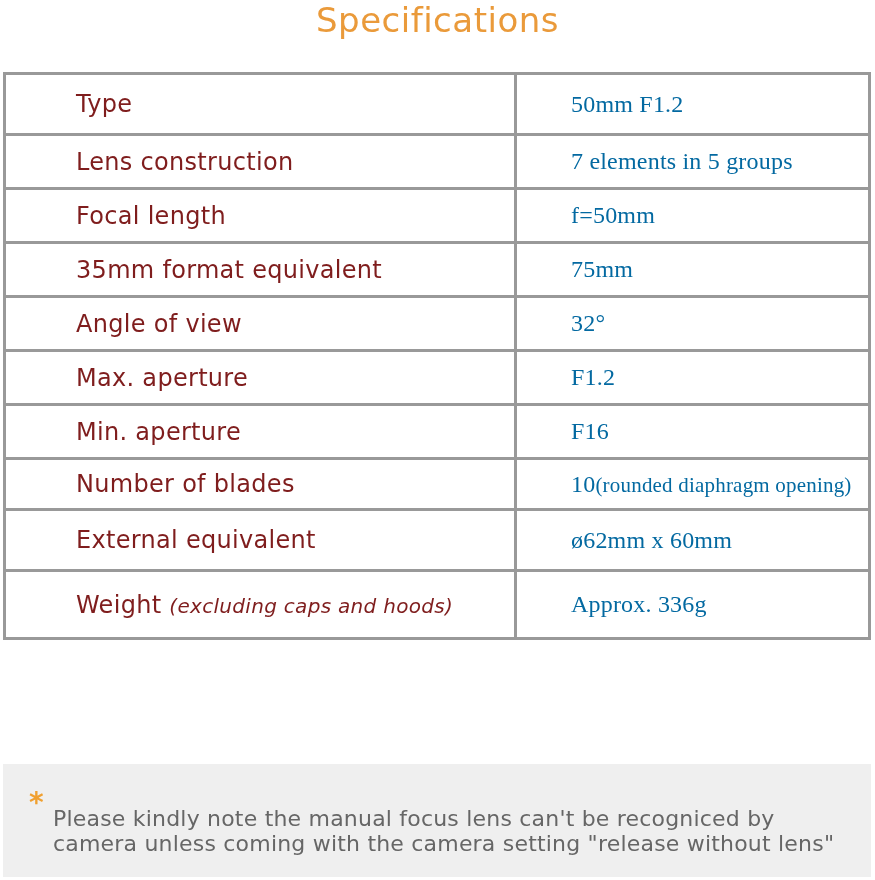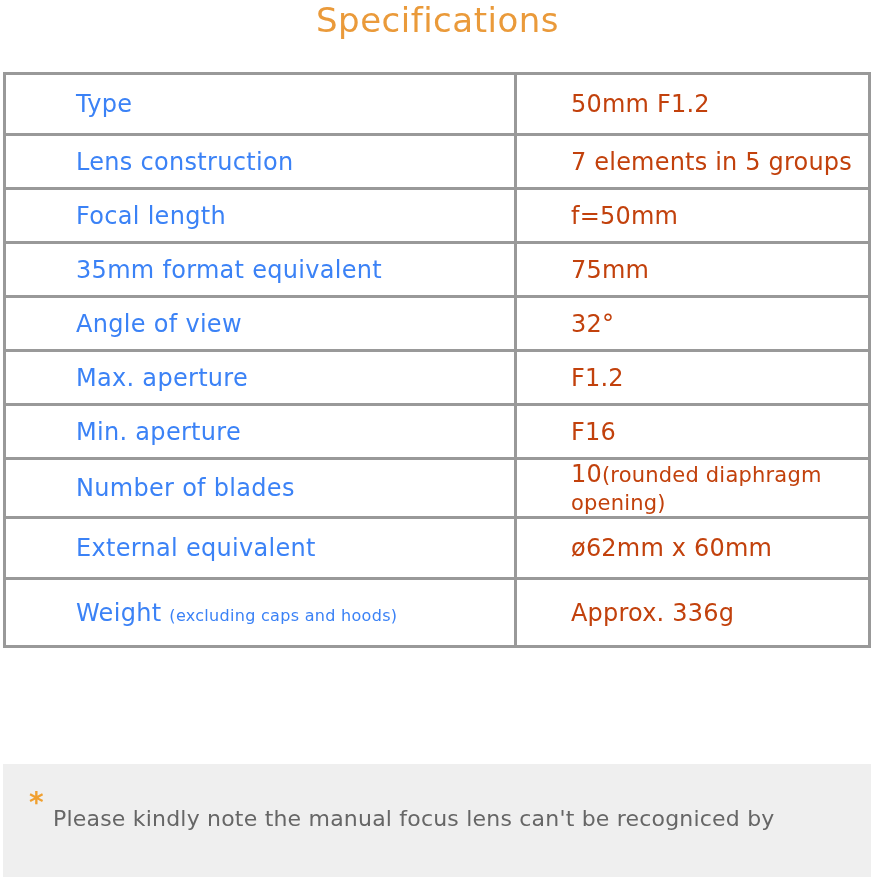--- a/index.html
+++ b/index.html
@@ -3,25 +3,25 @@
   <meta charset="utf-8">
   <style>
     html, body { margin: 0; padding: 0; background: #ffffff; }
     body { width: 875px; height: 880px; position: relative; overflow: hidden;
            font-family: "DejaVu Sans", sans-serif; }
     .title { position: absolute; top: 0; left: 0; width: 875px; text-align: center;
              font-size: 34px; line-height: 40px; color: #ea9a3a; letter-spacing: 0.5px; }
     .spec-table { position: absolute; left: 3px; top: 72px; width: 868px;
                   border-collapse: collapse; table-layout: fixed; }
     .spec-table td { border: 3px solid #999999; padding: 0; vertical-align: middle; }
-    .spec-table td.label { width: 438px; padding-left: 70px; color: #3b82f6;
+    .spec-table td.label { width: 438px; padding-left: 70px; color: #7f1d1d;
                            font-size: 24px; letter-spacing: 0.3px; }
-    .spec-table td.value { padding-left: 54px; color: #c2410c; font-size: 24px;
-                           letter-spacing: 0.2px; }
-    .small-label { font-size: 16px; }
+    .spec-table td.value { padding-left: 54px; color: #0369a1; font-size: 24px;
+                           letter-spacing: 0.2px; font-family: Liberation Serif, serif; }
+    .small-label { font-size: 20px; font-style: italic; }
     .small-value { font-size: 21px; }
     .note { position: absolute; left: 3px; top: 764px; width: 868px; height: 113px;
             background: #efefef; }
     .note-line { position: absolute; left: 50px; font-size: 22px; color: #666666;
                  letter-spacing: 0.2px; white-space: nowrap; }
     .note-line.l1 { top: 42px; }
     .note-line.l2 { top: 67px; }
     .asterisk { position: absolute; left: 26px; top: 22px; font-size: 28px;
                 color: #f0a030; font-weight: bold; }
   </style>
@@ -71,13 +71,14 @@
       <tr style="height: 68px;">
         <td class="label"><span>Weight</span> <span class="small-label">(excluding caps and hoods)</span></td>
         <td class="value"><span>Approx. 336g</span></td>
       </tr>
     </tbody>
 </table>
 
 <div class="note">
   <span class="asterisk">*</span>
   <div class="note-line l1">Please kindly note the manual focus lens can't be recogniced by</div>
+  <div class="note-line l2">camera unless coming with the camera setting "release without lens"</div>
 </div>
 
 </body></html>

